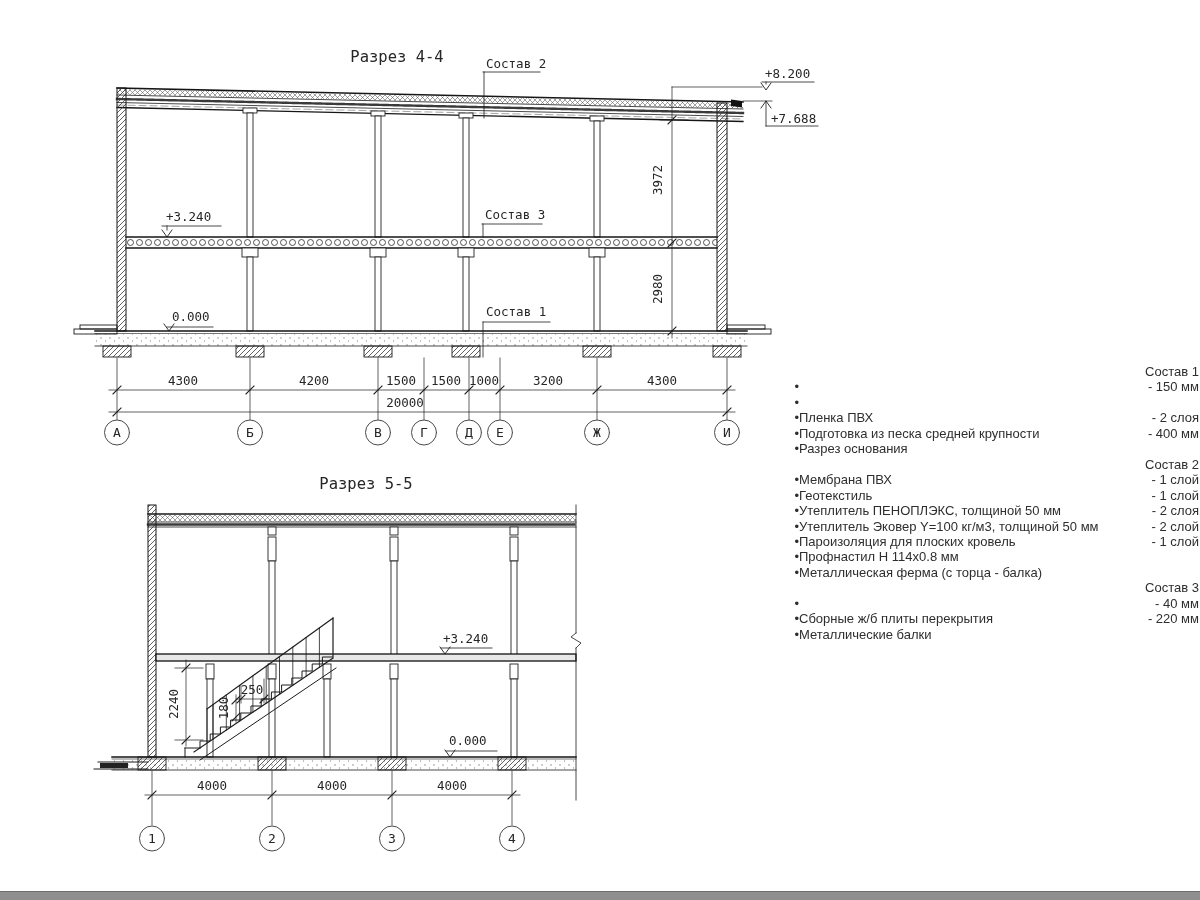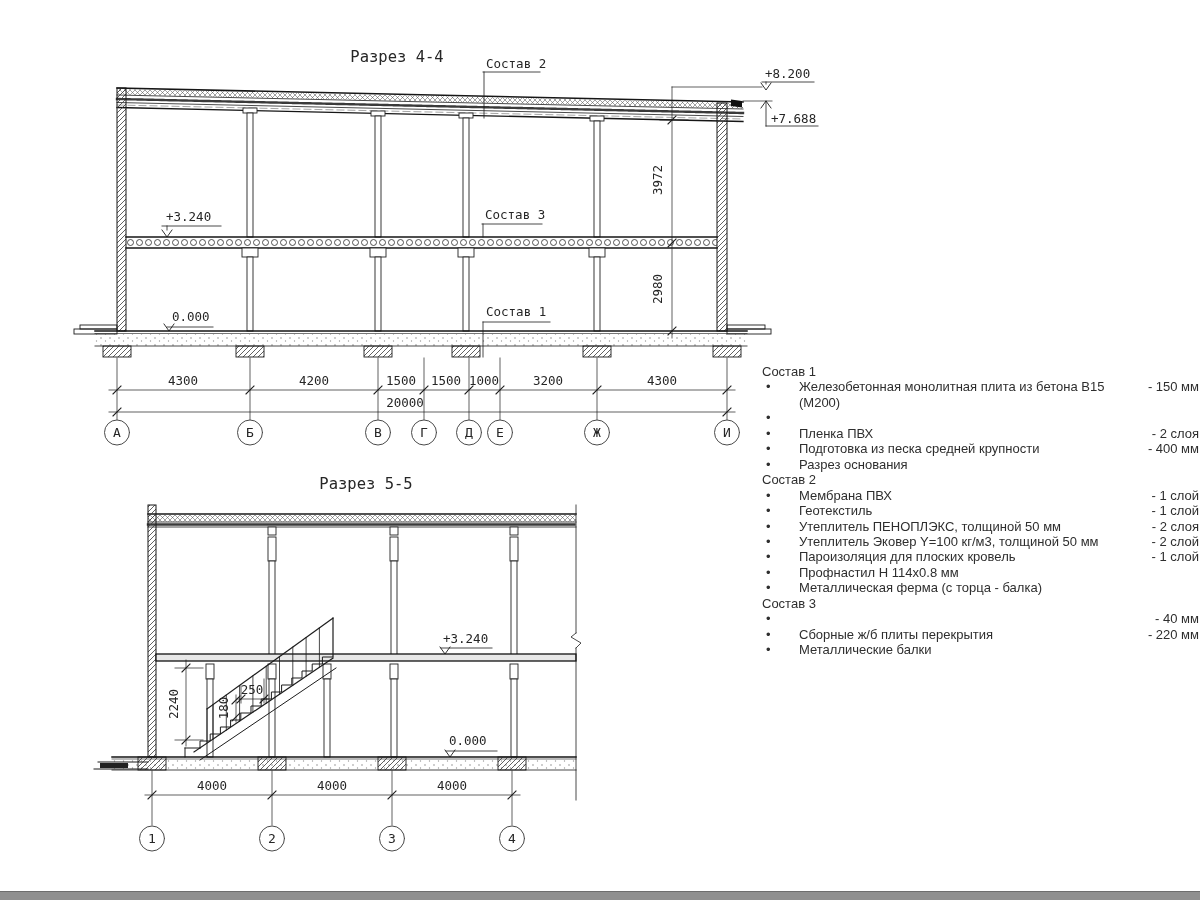--- a/index.html
+++ b/index.html
@@ -1,17 +1,17 @@
 <!DOCTYPE html>
 <html><head>
 <meta charset="utf-8">
 <style>
   html,body{margin:0;padding:0;background:#fff;}
   .stage{position:relative;width:1200px;height:900px;background:#ffffff;overflow:hidden;
-         font-family:"Liberation Sans",sans-serif;}
+         font-family:"Liberation Sans",sans-serif;text-align:right;}
   svg text{font-family:"DejaVu Sans Mono",monospace;font-size:12.5px;fill:#262626;}
   svg .ttl{font-size:15.5px;}
   svg .bub{font-size:13px;}
   .legend{position:absolute;left:762px;top:364px;width:437px;
           font:13px/15.45px "Liberation Sans",sans-serif;color:#2e2e2e;}
   .lg-h{font-weight:normal;}
   .lg-row{display:flex;}
   .lg-row .b{width:33px;flex:0 0 33px;padding-left:4px;}
   .lg-row .v{margin-left:auto;white-space:nowrap;padding-left:6px;}
   .bottombar{position:absolute;left:0;bottom:0;width:1200px;height:8px;
@@ -348,21 +348,20 @@
       <text class="bub" x="512" y="843" text-anchor="middle" stroke="none">4</text>
     </g>
   </g>
 </svg>
 
 
 <div class="legend">
   <div class="lg-h">Состав 1</div>
   <div class="lg-row">
         <span class="b">•</span>
-        <span class="t">Железобетонная монолитная плита из бетона В15 (М200)</span>
         <span class="v">- 150 мм</span>
       </div>
   <div class="lg-row">
         <span class="b">•</span>
         <span class="v"></span>
       </div>
   <div class="lg-row">
         <span class="b">•</span>
         <span class="t">Пленка ПВХ</span>
         <span class="v">- 2 слоя</span>

